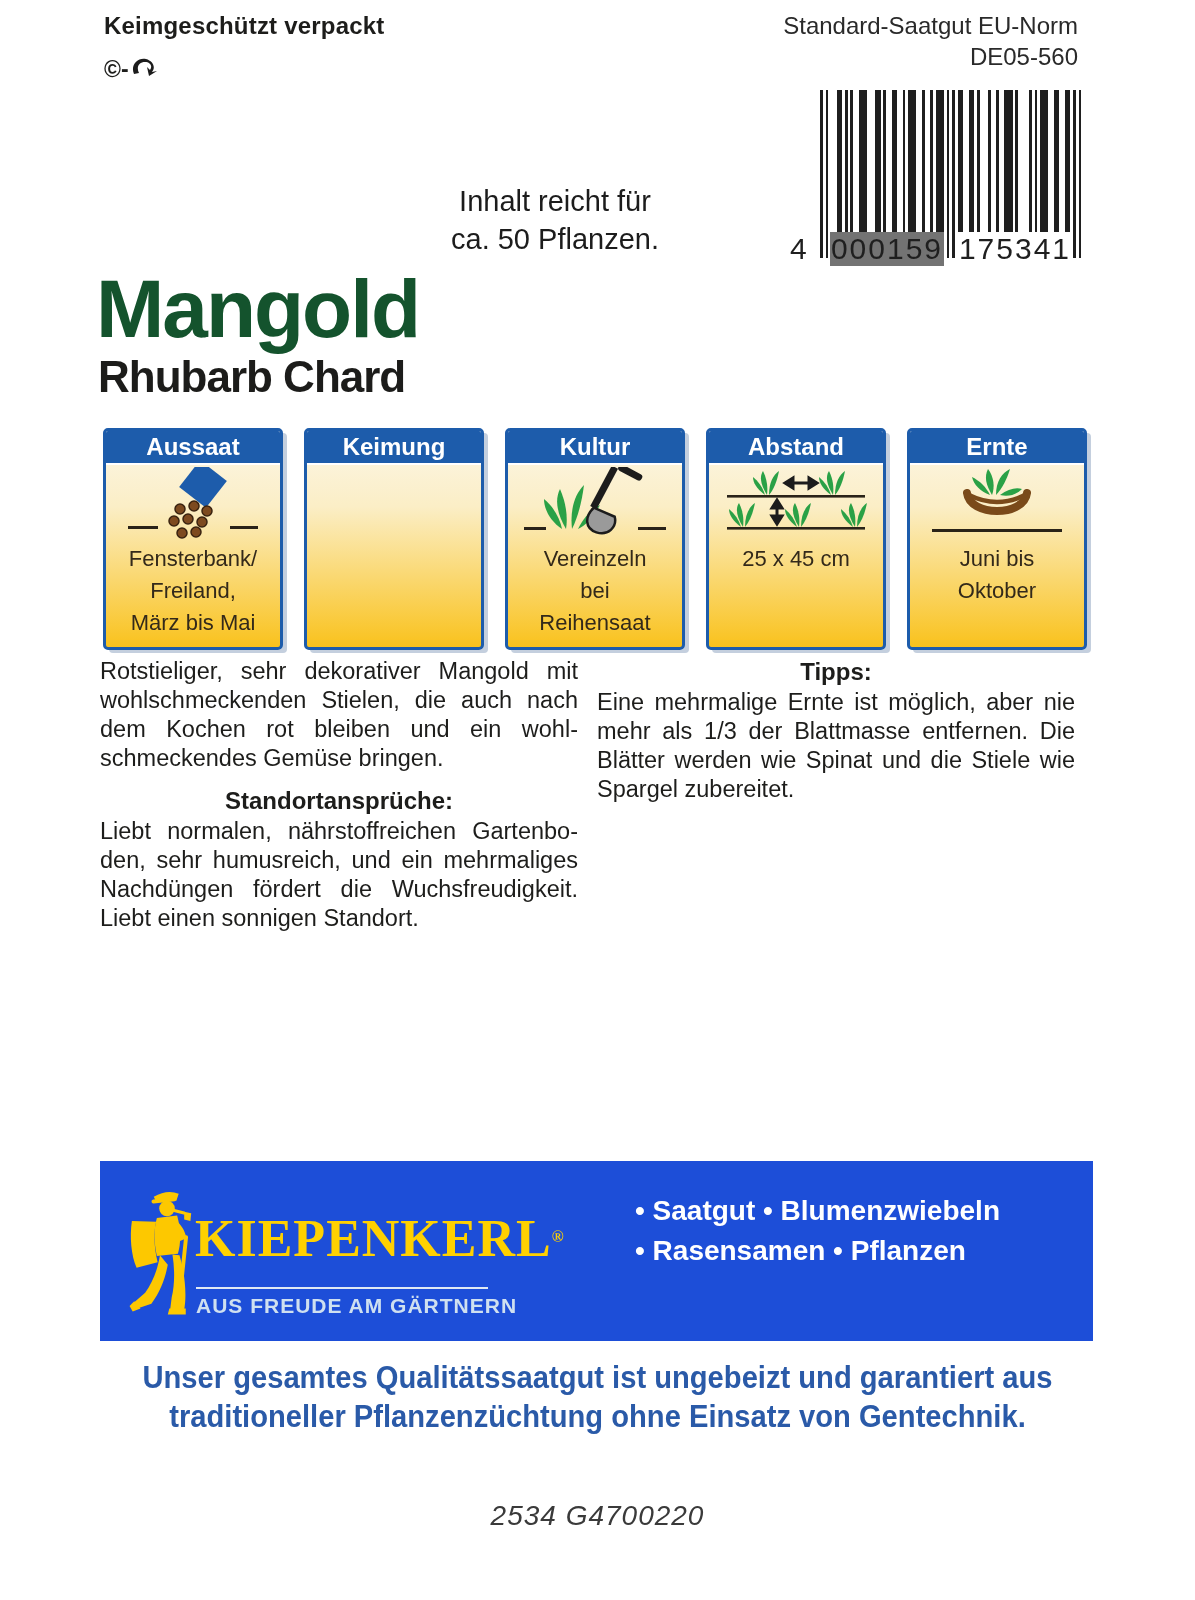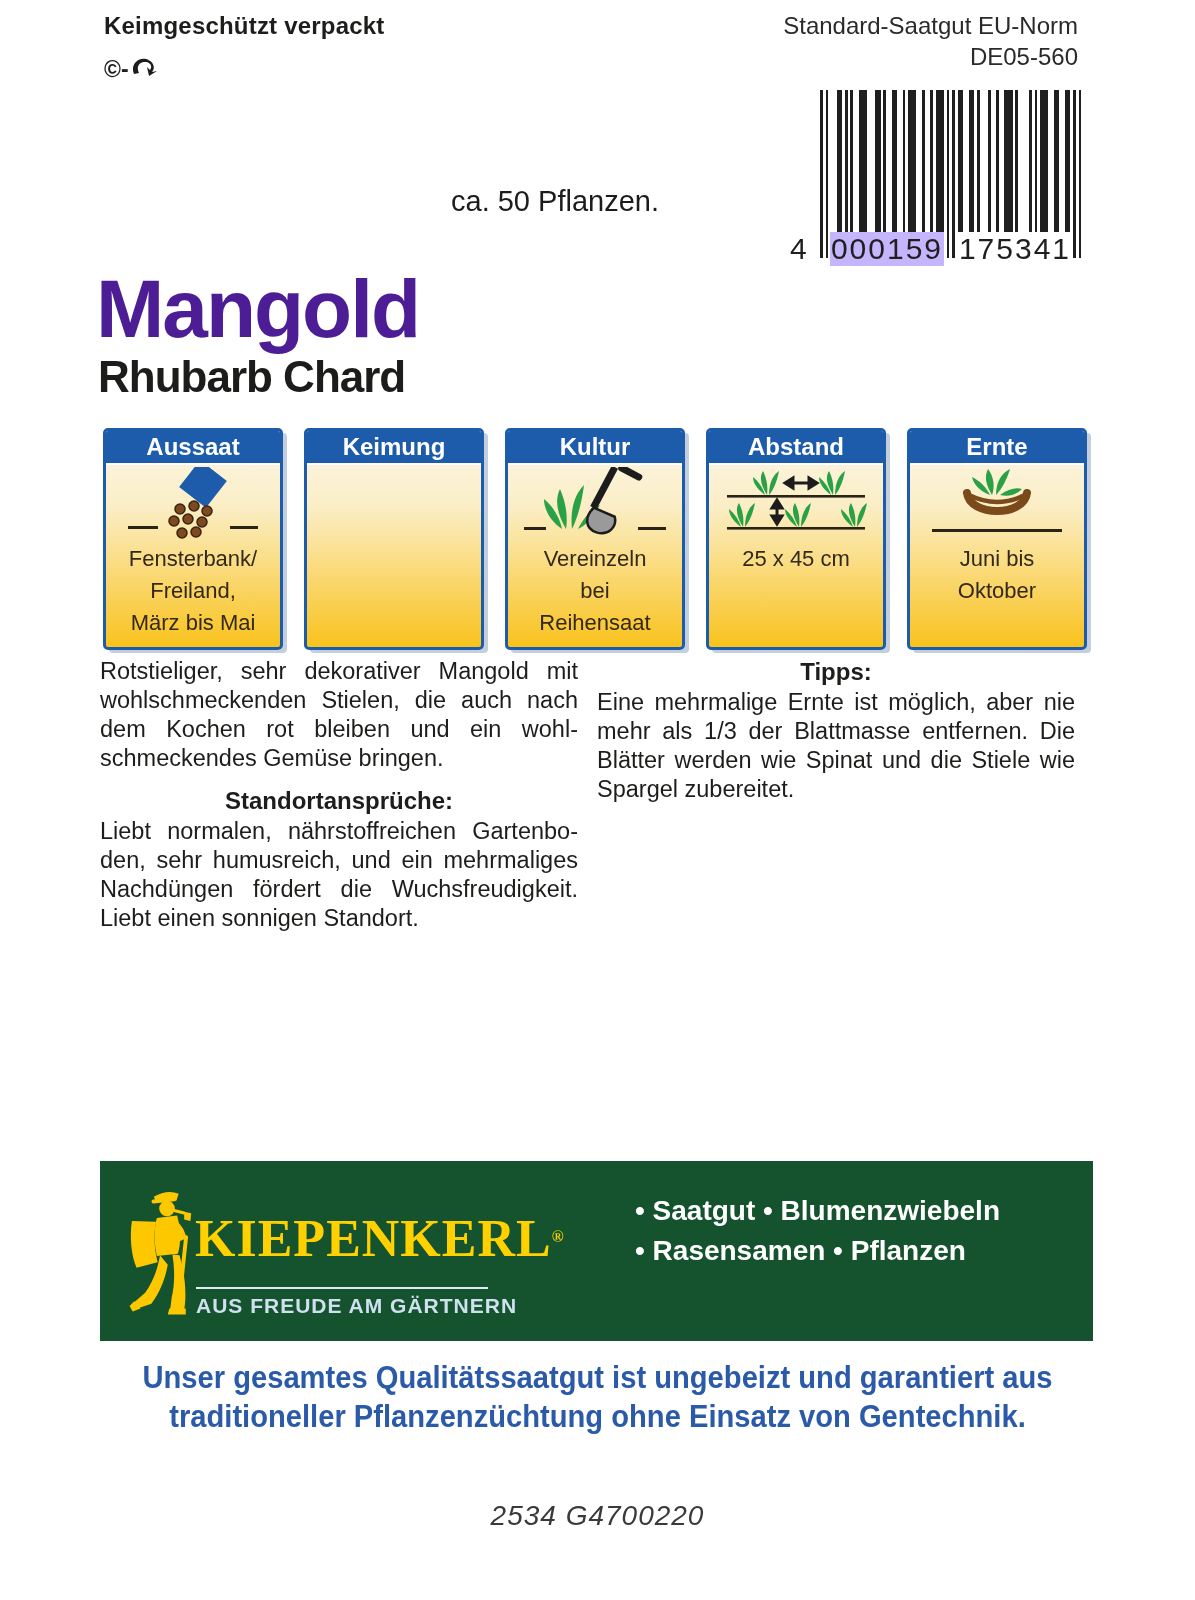--- a/index.html
+++ b/index.html
@@ -15,27 +15,27 @@
   .top-left .bold-line { font-size:24px; font-weight:bold; letter-spacing:.2px; }
   .recycle-row { margin-top:14px; display:flex; align-items:center; gap:2px; font-size:23px; font-weight:bold; }
   .top-right { position:absolute; right:117px; top:10px; text-align:right; font-size:24px; line-height:31px; color:#2a2a2a; }
 
   
   .barcode { position:absolute; left:820px; top:90px; width:262px; height:176px; }
   .bcbar { position:absolute; top:0; height:142px; background:#1f1f1f; }
   .bcbar.tall { height:168px; }
   .bc-digits { position:absolute; top:140px; left:0; width:100%; height:36px; font-size:30px; color:#1f1f1f; }
   .bc-lead  { position:absolute; left:-30px; top:2px; }
-  .bc-g1 { position:absolute; left:10px; width:114px; top:2px; text-align:center; letter-spacing:2px; background:#c4b5fd; }
+  .bc-g1 { position:absolute; left:10px; width:114px; top:2px; text-align:center; letter-spacing:2px; background:#737373; }
   .bc-g2 { position:absolute; left:138px; width:114px; top:2px; text-align:center; letter-spacing:2px; background:#fff; }
 
   
   .content-note { position:absolute; left:390px; top:182px; width:330px; text-align:center;
                   font-size:29px; line-height:38px; color:#1c1c1c; }
-  .title { position:absolute; left:96px; top:262px; font-weight:bold; font-size:82px; letter-spacing:-2px; color:#4c1d95; }
+  .title { position:absolute; left:96px; top:262px; font-weight:bold; font-size:82px; letter-spacing:-2px; color:#14532d; }
   .subtitle { position:absolute; left:98px; top:352px; font-weight:bold; font-size:44px; letter-spacing:-1px; color:#1c1c1a; }
 
   
   .boxes { position:absolute; left:103px; top:428px; width:984px; display:flex; gap:21px; }
   .ibox { width:180px; height:222px; border:3px solid #1d5cab; border-radius:5px;
           background:linear-gradient(#fcf7e8 0%, #fbeec6 35%, #f9c21d 100%);
           box-shadow:5px 4px 0 -1px rgba(21,62,122,.25); position:relative; overflow:hidden; }
   .ibox-header { height:34px; background:#1d5cab; border-bottom:2px solid #fff;
                  color:#fff; font-weight:bold; font-size:24px; text-align:center; line-height:32px; }
   .ibox-body { position:relative; height:181px; }
@@ -45,21 +45,21 @@
 
   
   .col { position:absolute; top:657px; width:478px; font-size:23.5px; line-height:29px;
          text-align:justify; hyphens:manual; -webkit-hyphens:manual; color:#1d1d1b; }
   .col-left { left:100px; }
   .col-right { left:597px; }
   .col h3 { font-size:24px; font-weight:bold; margin:13px 0 2px 0; text-align:center; }
   .col-right h3 { margin-top:0; }
 
   
-  .band { position:absolute; left:100px; top:1161px; width:993px; height:180px; background:#14532d; }
+  .band { position:absolute; left:100px; top:1161px; width:993px; height:180px; background:#1d4ed8; }
   .figure { position:absolute; left:28px; top:18px; }
   .wordmark-row { position:absolute; left:95px; top:48px; color:#ffd100; font-family:"Liberation Serif", serif;
                   font-weight:bold; font-size:52px; letter-spacing:1px; white-space:nowrap; }
   .wordmark-row sup { font-size:16px; vertical-align:14px; }
   .band-rule { position:absolute; left:96px; top:126px; width:292px; height:2px; background:#dfe9f4; }
   .tagline { position:absolute; left:96px; top:133px; width:292px; text-align:center;
              color:#cfe0f0; font-weight:bold; font-size:21px; letter-spacing:1px; white-space:nowrap; }
   .band-right { position:absolute; left:535px; top:30px; color:#ffffff; font-weight:bold; font-size:28px; line-height:40px; }
   .band-url { position:absolute; left:535px; top:122px; color:#ffffff; font-weight:bold; font-size:28px; }
 
@@ -143,20 +143,21 @@
         <div class="bcbar tall" style="left:258.50px;width:2.90px"></div>
       </div>
     <div class="bc-digits">
       <span class="bc-lead">4</span>
       <span class="bc-g1">000159</span>
       <span class="bc-g2">175341</span>
     </div>
   </div>
 
   <div class="content-note">
+    <div>Inhalt reicht für</div>
     <div>ca. 50 Pflanzen.</div>
   </div>
 
   <div class="title">Mangold</div>
   <div class="subtitle">Rhubarb Chard</div>
 
   <div class="boxes">
 
     <div class="ibox">
       <div class="ibox-header">Aussaat</div>

